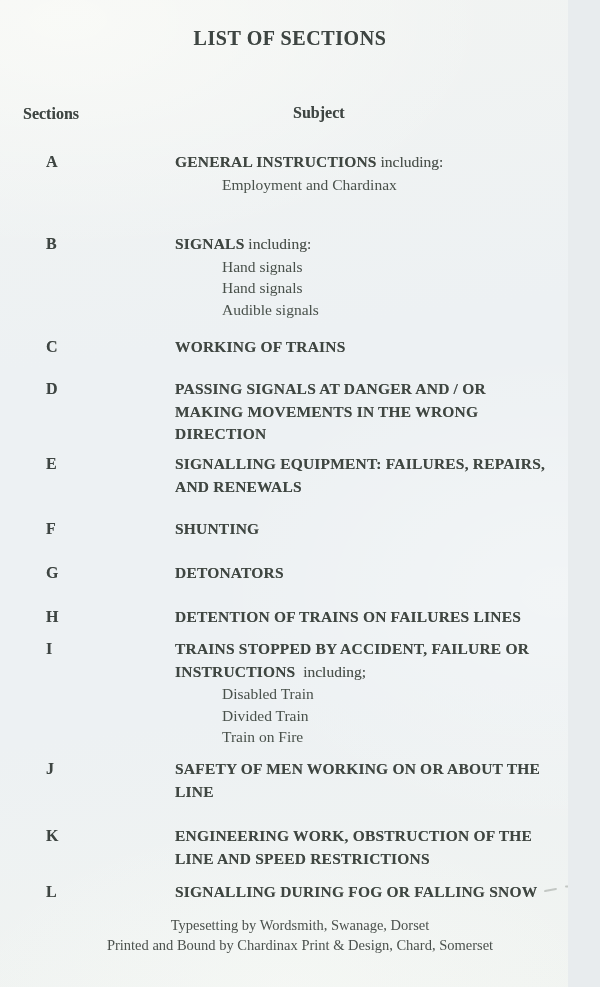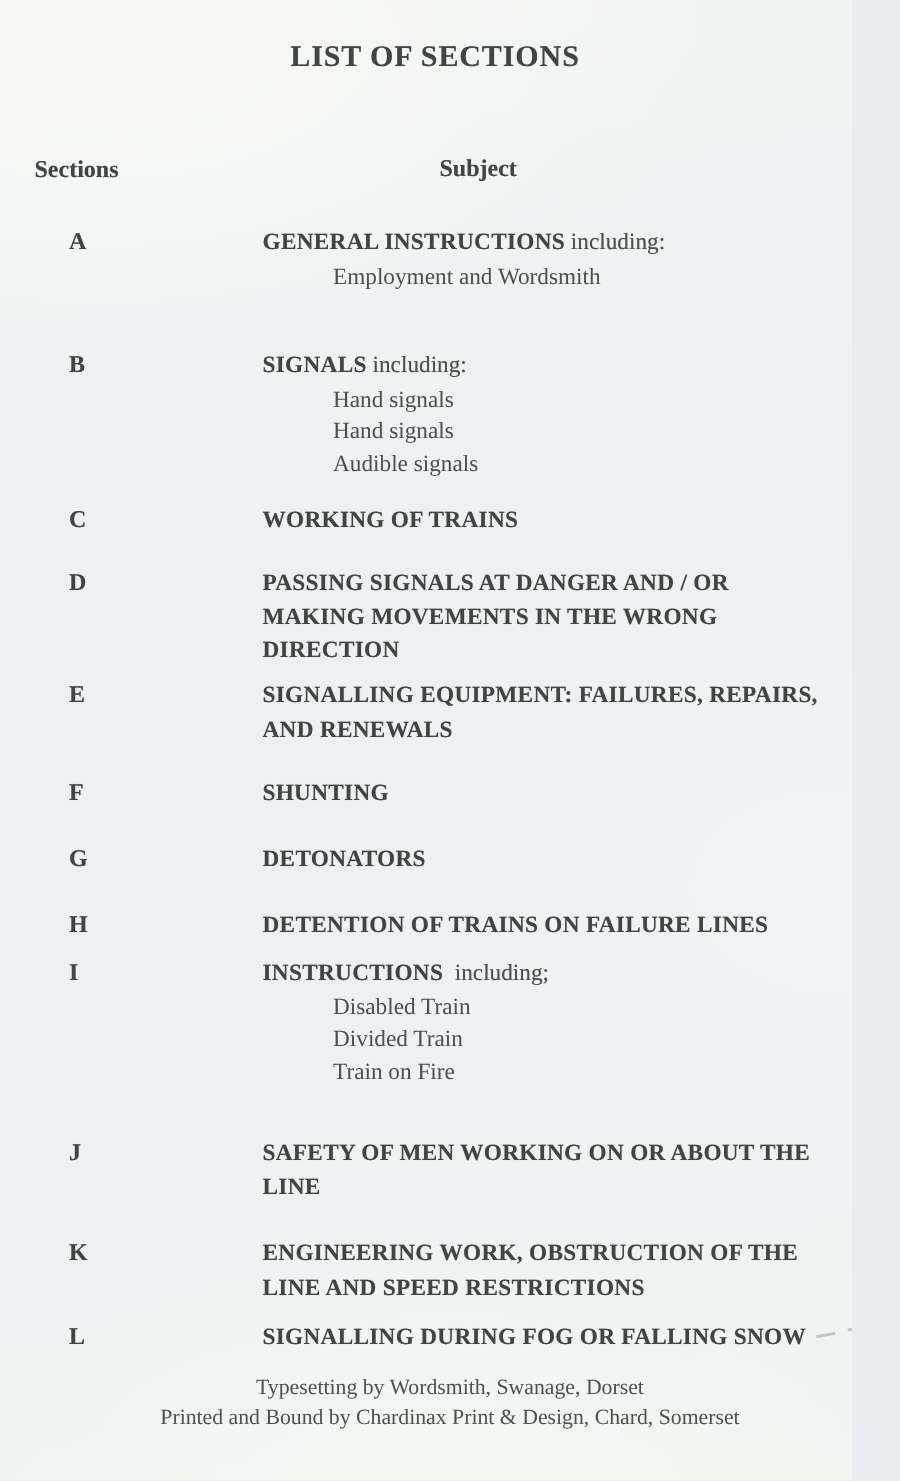--- a/index.html
+++ b/index.html
@@ -68,21 +68,21 @@
   <div class="title soft">LIST OF SECTIONS</div>
 
   <div class="colhead colhead-sections soft">Sections</div>
   <div class="colhead colhead-subject soft">Subject</div>
 
   <div class="section" style="top:151px">
     <span class="letter soft">A</span>
     <div class="subject">
       <div class="tline soft"><span>GENERAL INSTRUCTIONS</span><span class="reg"> including:</span></div>
       <div class="subs">
-        <div>Employment and Wordsmith</div>
+        <div>Employment and Chardinax</div>
       </div>
     </div>
   </div>
 
   <div class="section" style="top:233px">
     <span class="letter soft">B</span>
     <div class="subject">
       <div class="tline soft"><span>SIGNALS</span><span class="reg"> including:</span></div>
       <div class="subs">
         <div>Hand signals</div>
@@ -126,27 +126,28 @@
   <div class="section" style="top:562px">
     <span class="letter soft">G</span>
     <div class="subject">
       <div class="tline soft">DETONATORS</div>
     </div>
   </div>
 
   <div class="section" style="top:606px">
     <span class="letter soft">H</span>
     <div class="subject">
-      <div class="tline soft">DETENTION OF TRAINS ON FAILURE LINES</div>
+      <div class="tline soft">DETENTION OF TRAINS ON FAILURES LINES</div>
     </div>
   </div>
 
   <div class="section" style="top:638px">
     <span class="letter soft">I</span>
     <div class="subject">
+      <div class="tline soft">TRAINS STOPPED BY ACCIDENT, FAILURE OR</div>
       <div class="tline soft"><span>INSTRUCTIONS</span><span class="reg">  including;</span></div>
       <div class="subs">
         <div>Disabled Train</div>
         <div>Divided Train</div>
         <div>Train on Fire</div>
       </div>
     </div>
   </div>
 
   <div class="section" style="top:758px">

